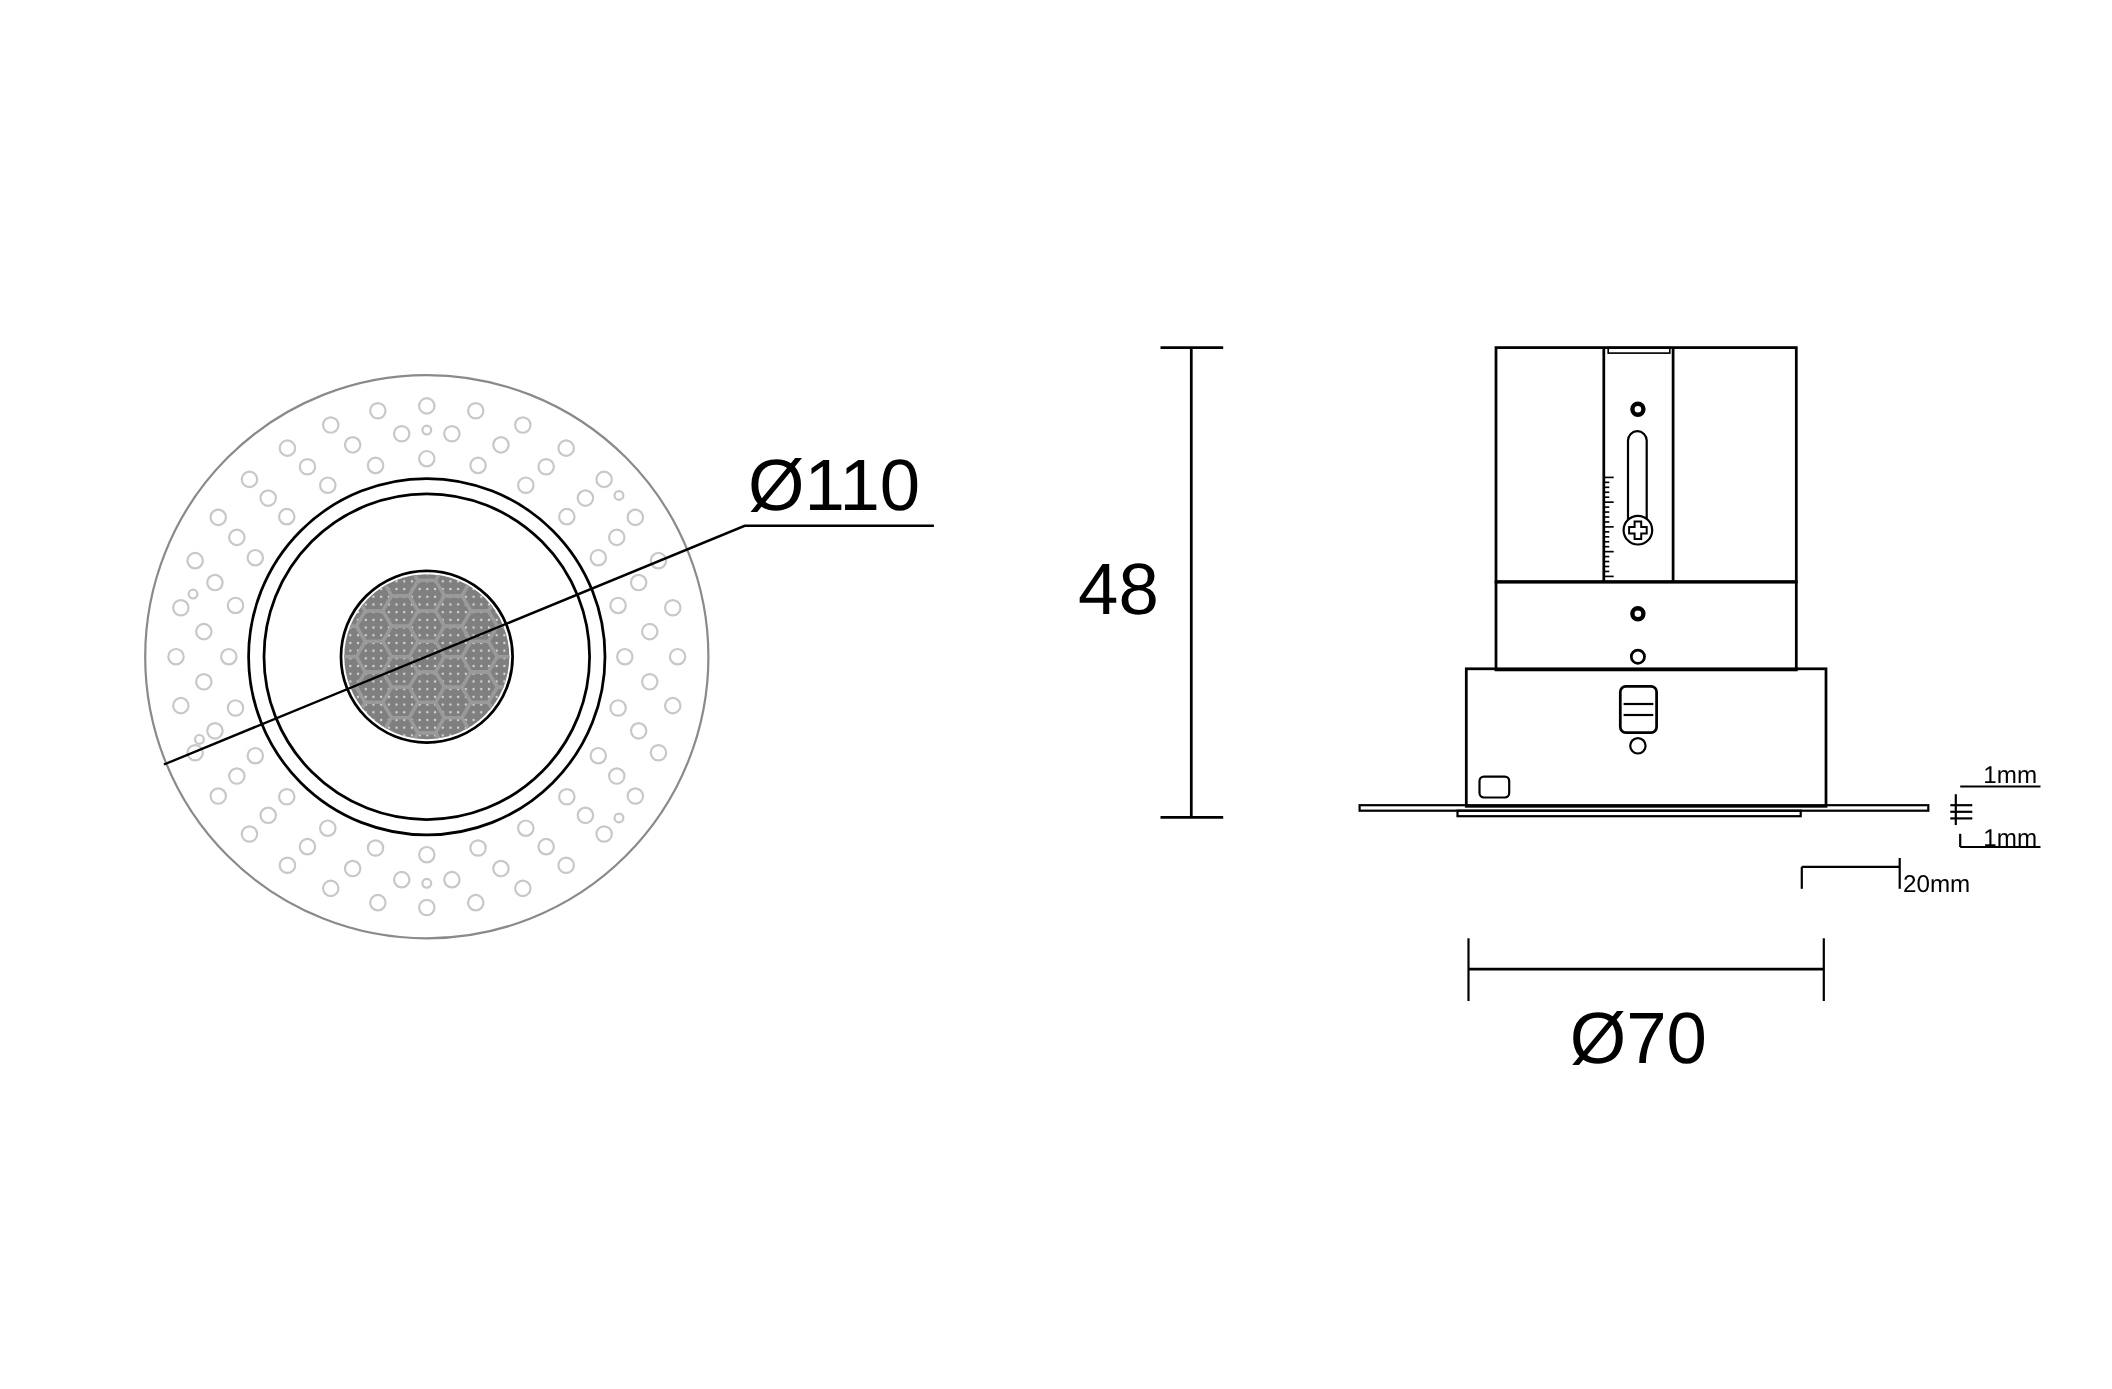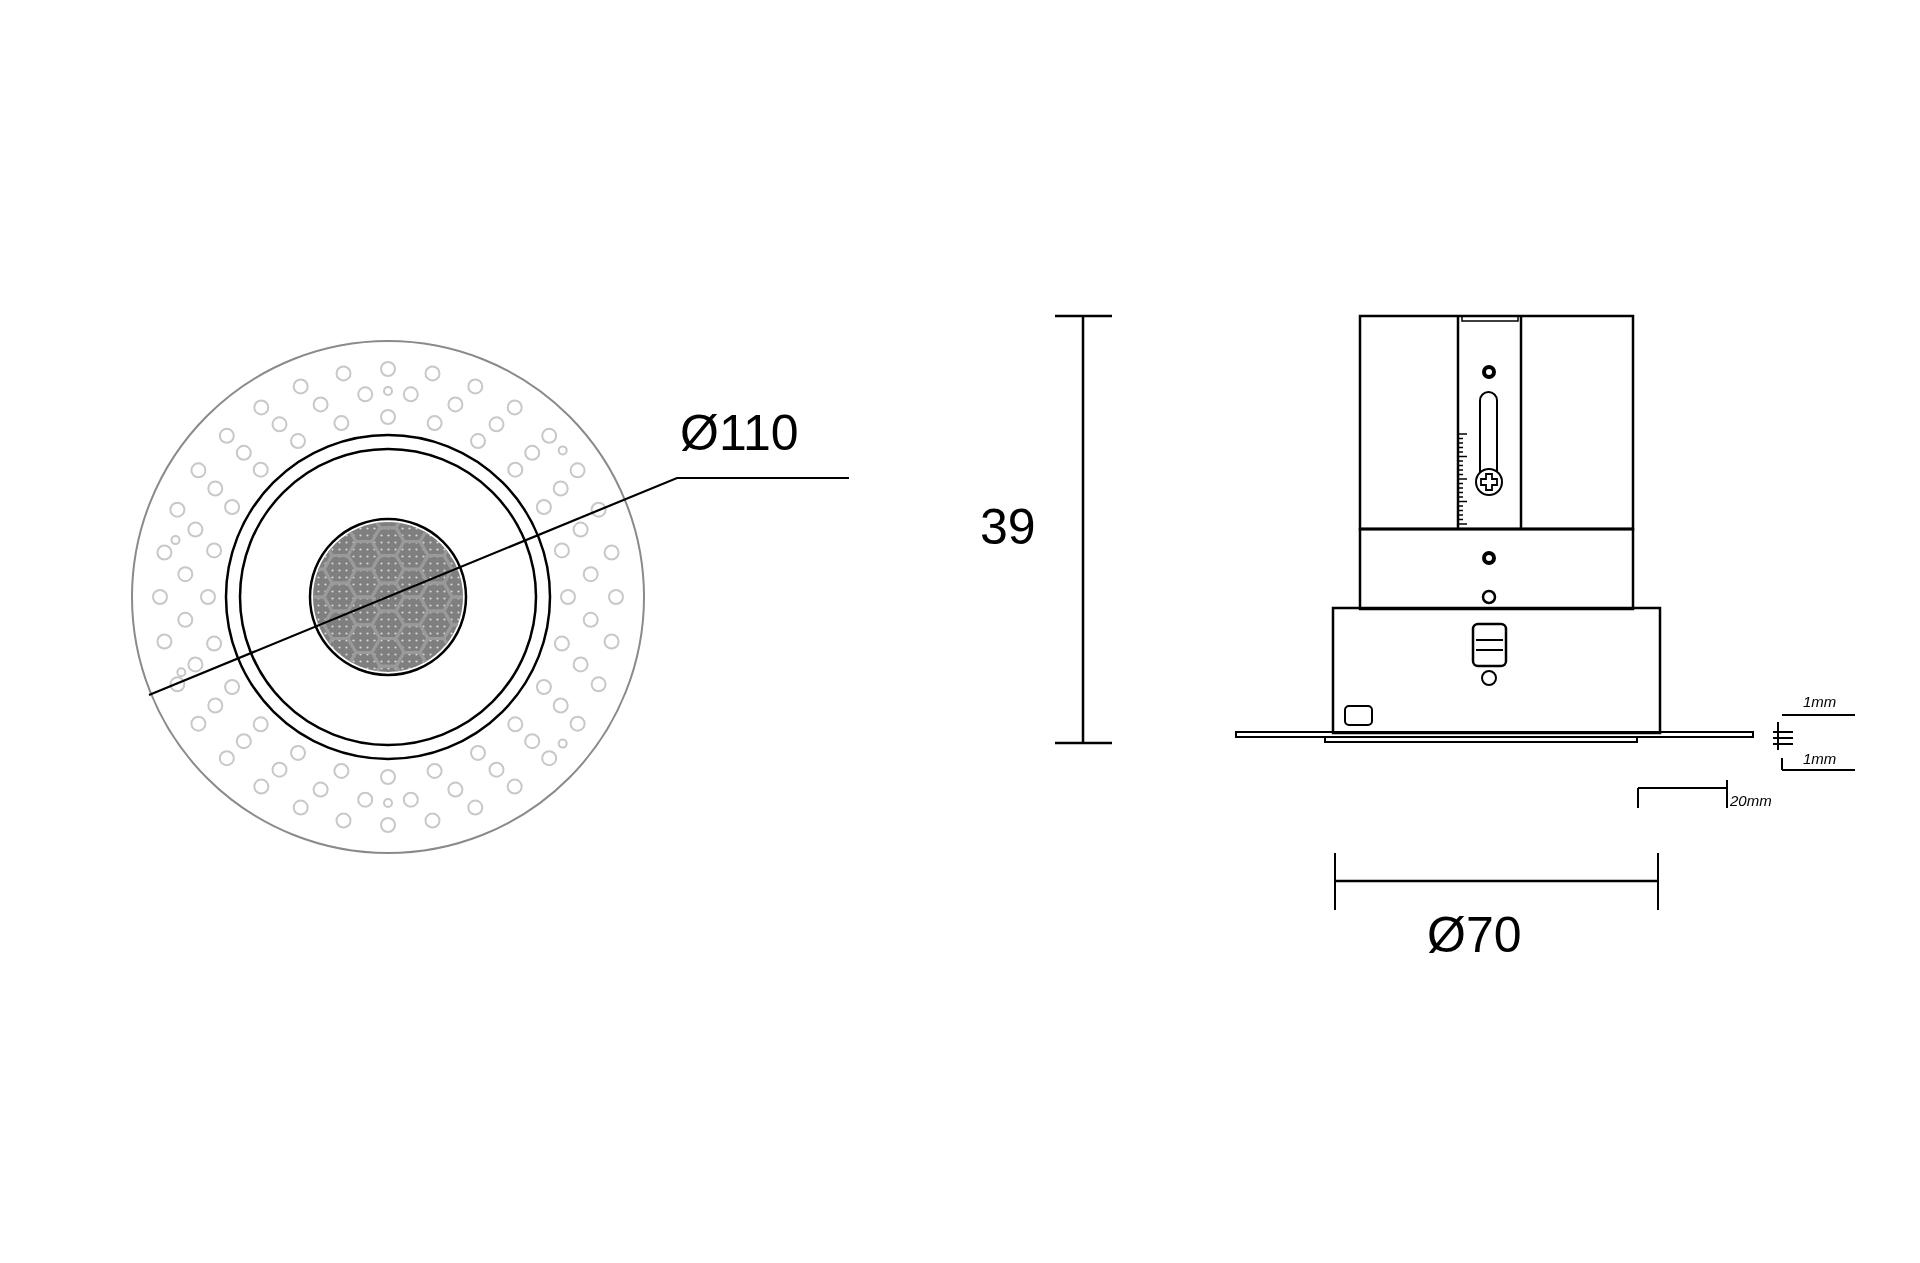--- a/index.html
+++ b/index.html
@@ -1,22 +1,22 @@
 <!DOCTYPE html>
 <html><head>
 <meta charset="utf-8">
 <style>
   html, body { margin: 0; padding: 0; background: #ffffff; }
   body { width: 1920px; height: 1263px; position: relative; overflow: hidden;
          font-family: "Liberation Sans", sans-serif; }
   #drawing { position: absolute; left: 0; top: 0; }
   .dim-text { position: absolute; color: #000; font-family: "Liberation Sans", sans-serif;
               line-height: 1; white-space: nowrap; }
-  .big { font-size: 50px; }
-  .small { font-size: 15px; font-style: italic; }
+  .big { font-size: 66px; }
+  .small { font-size: 22px; }
 </style>
 </head>
 <body>
 
 <svg id="drawing" width="1920" height="1263" viewBox="0 0 1920 1263" xmlns="http://www.w3.org/2000/svg">
   <defs>
     <pattern id="honey" width="7" height="7" patternUnits="userSpaceOnUse">
       <rect width="7" height="7" fill="#7f7f7f"></rect>
       <circle cx="3.5" cy="3.5" r="1.1" fill="#d8d8d8"></circle>
     </pattern>
@@ -375,17 +375,17 @@
   </g>
 
   <g stroke="#000" stroke-width="2.5">
     <line x1="1335" y1="853" x2="1335" y2="910" stroke-width="2"></line>
     <line x1="1658" y1="853" x2="1658" y2="910" stroke-width="2"></line>
     <line x1="1335" y1="881" x2="1658" y2="881"></line>
   </g>
 </svg>
 
 <div class="dim-text big" style="left:680px; top:408px;">Ø110</div>
-<div class="dim-text big" style="left:980px; top:502px;">39</div>
+<div class="dim-text big" style="left:980px; top:502px;">48</div>
 <div class="dim-text big" style="left:1427px; top:910px;">Ø70</div>
 <div class="dim-text small" style="left:1803px; top:694px;">1mm</div>
 <div class="dim-text small" style="left:1803px; top:751px;">1mm</div>
 <div class="dim-text small" style="left:1730px; top:793px;">20mm</div>
 
 </body></html>

